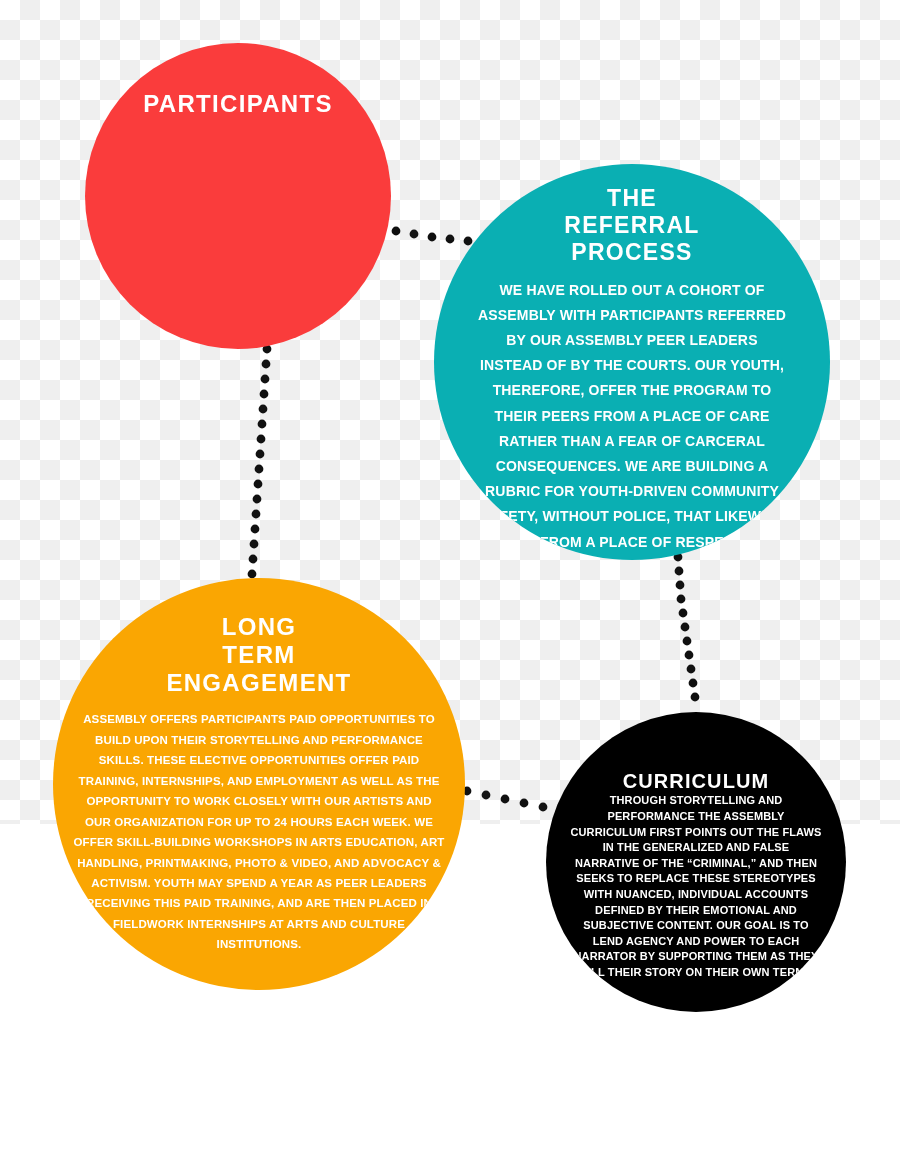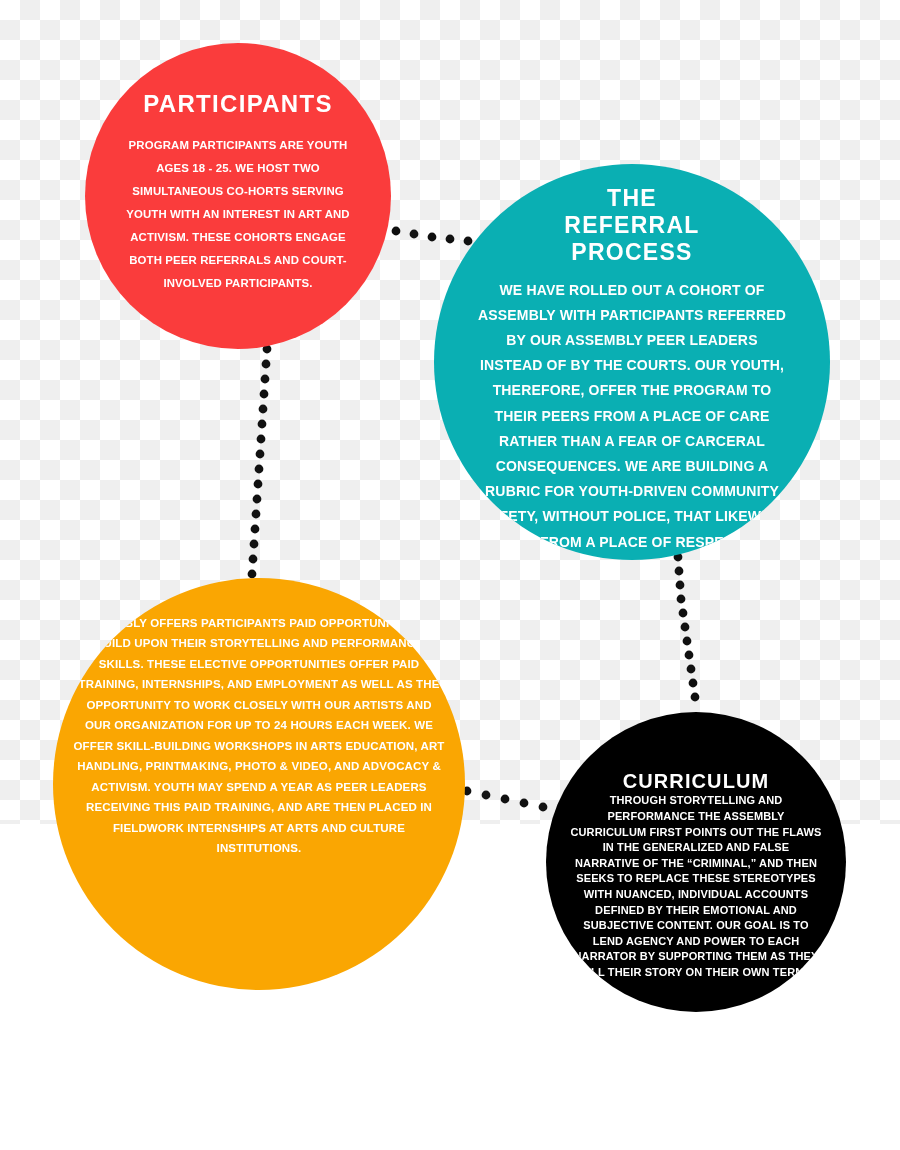--- a/index.html
+++ b/index.html
@@ -188,29 +188,29 @@
     <circle cx="5" cy="7" r="4.4" fill="#111111"></circle>
     <circle cx="24" cy="11" r="4.4" fill="#111111"></circle>
     <circle cx="43" cy="15" r="4.4" fill="#111111"></circle>
     <circle cx="62" cy="19" r="4.4" fill="#111111"></circle>
     <circle cx="81" cy="23" r="4.4" fill="#111111"></circle>
     <circle cx="100" cy="28" r="4.4" fill="#111111"></circle>
   </svg>
 
   <div class="node" id="node-participants" style="background: rgb(250, 60, 60);">
     <div class="node-title">PARTICIPANTS</div>
-    <div class="node-body">PROGRAM PARTICIPANTS ARE YOUTH AGES 18 - 25. WE HOST TWO SIMULTANEOUS CO-HORTS SERVING YOUTH WITH AN INTEREST IN ART AND ACTIVISM.  THESE COHORTS ENGAGE BOTH PEER REFERRALS AND COURT-INVOLVED PARTICIPANTS.</div>
   </div>
 
   <div class="node" id="node-referral" style="background: rgb(10, 175, 179);">
     <div class="node-title">THE<br>REFERRAL<br>PROCESS</div>
     <div class="node-body">WE HAVE ROLLED OUT A COHORT OF ASSEMBLY WITH PARTICIPANTS REFERRED BY OUR ASSEMBLY PEER LEADERS INSTEAD OF BY THE COURTS. OUR YOUTH, THEREFORE, OFFER THE PROGRAM TO THEIR PEERS FROM A PLACE OF CARE RATHER THAN A FEAR OF CARCERAL CONSEQUENCES. WE ARE BUILDING A RUBRIC FOR YOUTH-DRIVEN COMMUNITY SAFETY, WITHOUT POLICE, THAT LIKEWISE STEMS FROM A PLACE OF RESPECT AND TRUST. WE HAVE BEGUN DEVELOPING THE NECESSARY COMMUNITY PARTNERSHIPS TO DELIVER WORKSHOPS WITH AND FOR THESE CARING COMMUNITIES.</div>
   </div>
 
   <div class="node" id="node-engagement" style="background: rgb(250, 166, 2);">
+    <div class="node-title">LONG<br>TERM<br>ENGAGEMENT</div>
     <div class="node-body">ASSEMBLY OFFERS PARTICIPANTS PAID OPPORTUNITIES TO BUILD UPON THEIR STORYTELLING AND PERFORMANCE SKILLS. THESE ELECTIVE OPPORTUNITIES OFFER PAID TRAINING, INTERNSHIPS, AND EMPLOYMENT AS WELL AS THE OPPORTUNITY TO WORK CLOSELY WITH OUR ARTISTS AND OUR ORGANIZATION FOR UP TO 24 HOURS EACH WEEK. WE OFFER SKILL-BUILDING WORKSHOPS IN ARTS EDUCATION, ART HANDLING, PRINTMAKING, PHOTO &amp; VIDEO, AND ADVOCACY &amp; ACTIVISM. YOUTH MAY SPEND A YEAR AS PEER LEADERS RECEIVING THIS PAID TRAINING, AND ARE THEN PLACED IN FIELDWORK INTERNSHIPS AT ARTS AND CULTURE INSTITUTIONS.</div>
   </div>
 
   <div class="node" id="node-curriculum" style="background: rgb(0, 0, 0);">
     <div class="node-title">CURRICULUM</div>
     <div class="node-body">THROUGH STORYTELLING AND PERFORMANCE THE ASSEMBLY CURRICULUM FIRST POINTS OUT THE FLAWS IN THE GENERALIZED AND FALSE NARRATIVE OF THE “CRIMINAL,” AND THEN SEEKS TO REPLACE THESE STEREOTYPES WITH NUANCED, INDIVIDUAL ACCOUNTS DEFINED BY THEIR EMOTIONAL AND SUBJECTIVE CONTENT.  OUR GOAL IS TO LEND AGENCY AND POWER TO EACH NARRATOR BY SUPPORTING THEM AS THEY TELL THEIR STORY ON THEIR OWN TERMS.</div>
   </div>
 
 </div>
 

